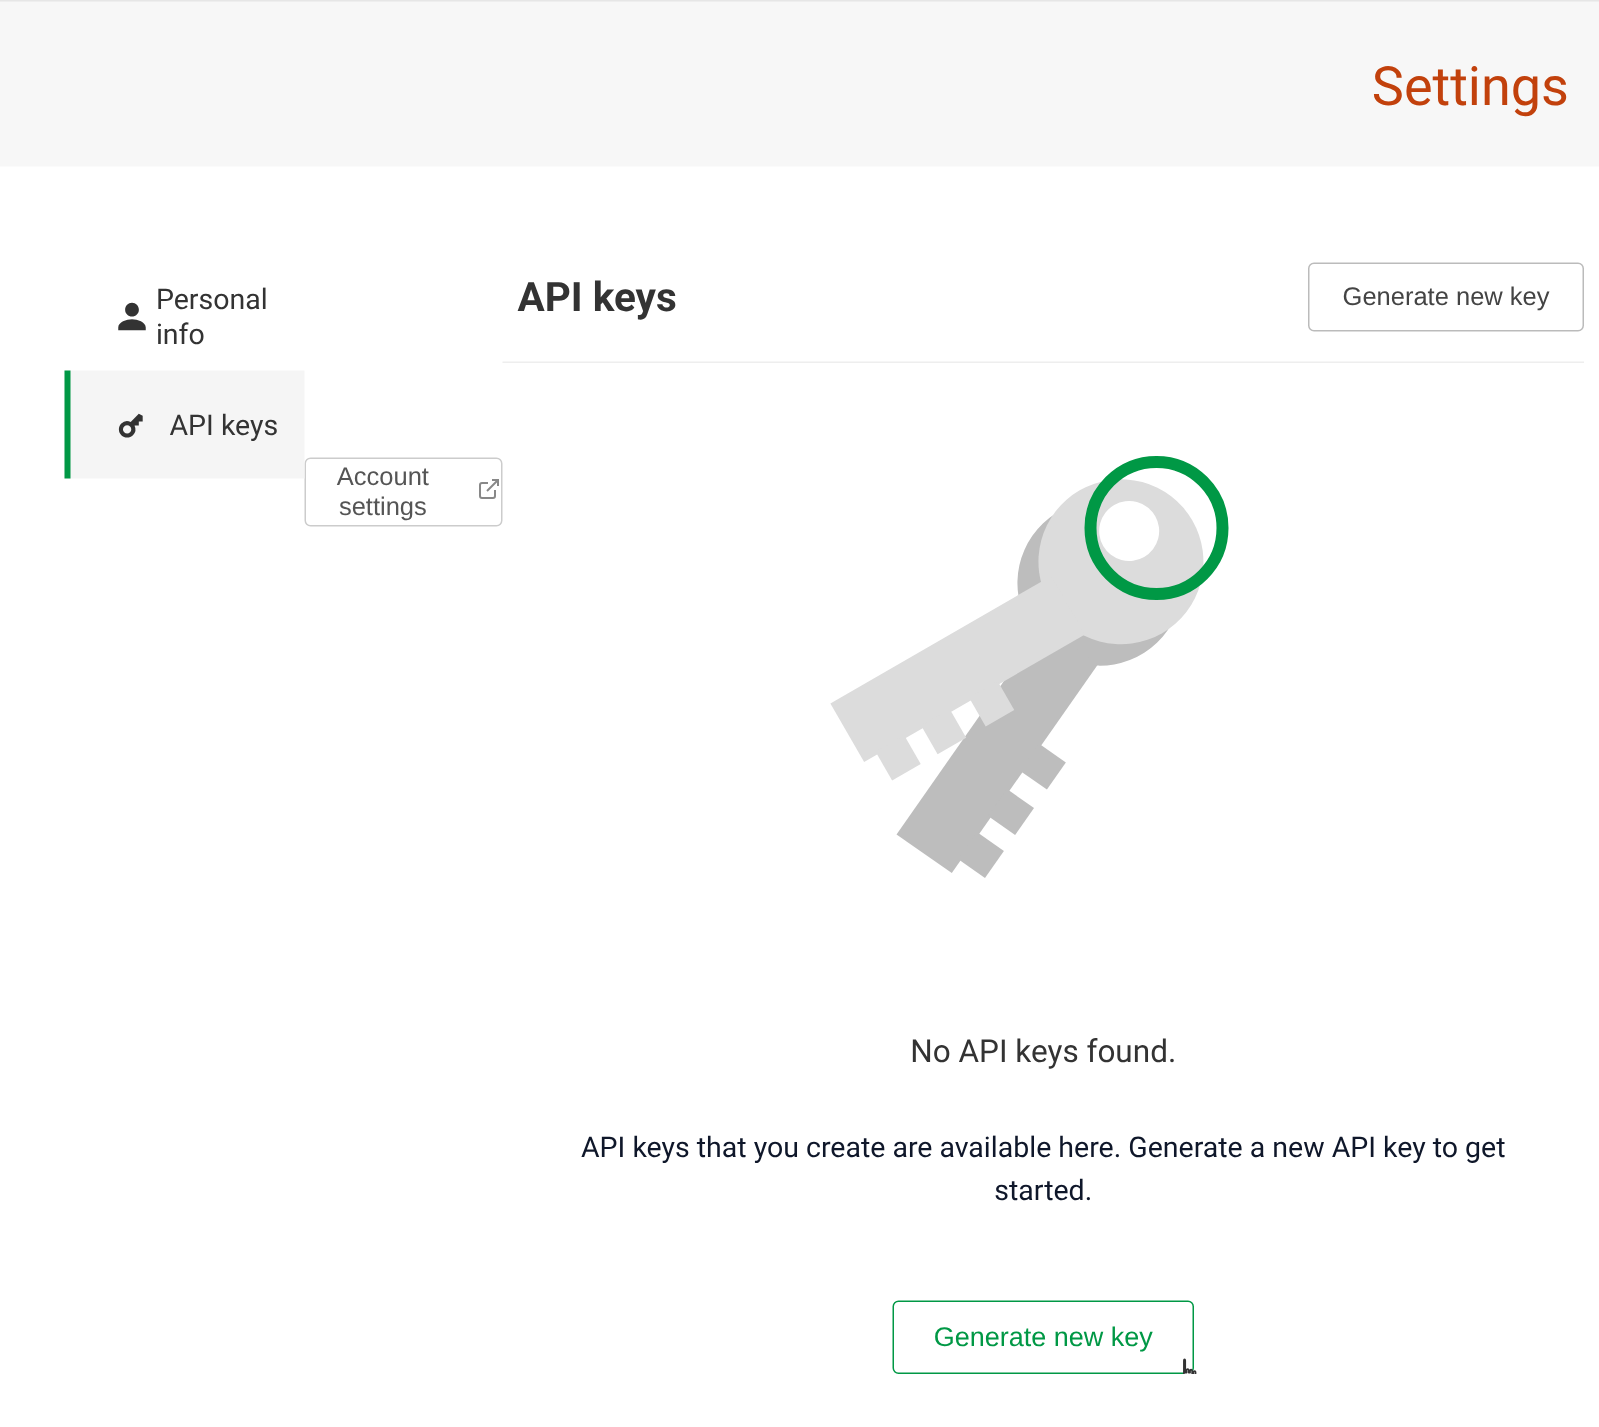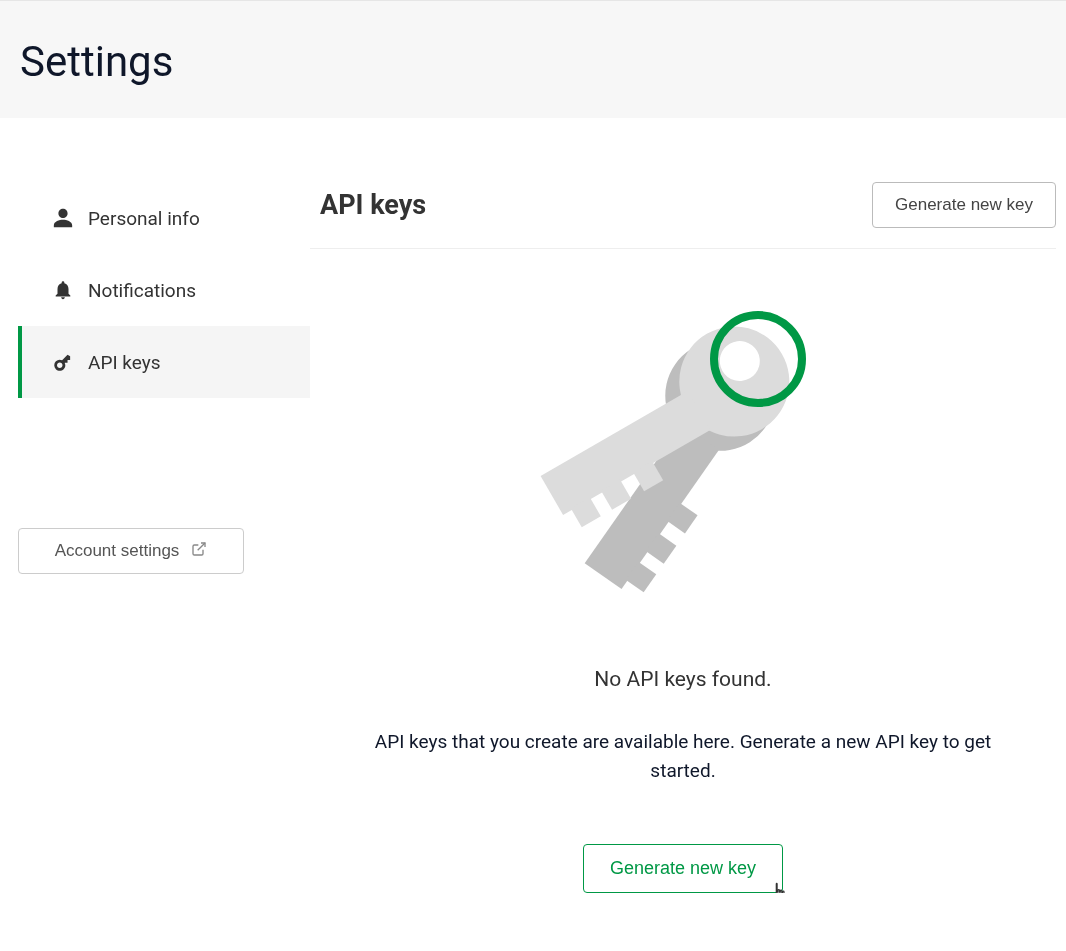--- a/index.html
+++ b/index.html
@@ -12,33 +12,35 @@
       background: #fff;
       color: #333;
       width: 1066px;
     }
     .header {
       background: #f7f7f7;
       border-top: 1px solid #e6e6e6;
       padding: 36px 20px 32px 20px;
     }
     .header h1 {
-      font-size: 42px;
+      font-size: 36px;
       font-weight: 400;
-      color: #0f172a;
+      color: #c2410c;
+      text-align: right;
     }
     .content-wrapper {
       display: flex;
       padding-top: 64px;
     }
     .sidebar {
       width: 310px;
       padding-left: 18px;
       display: flex;
-      flex-direction: column;
+      flex-direction: row;
+      margin-left: 25px;
     }
     .nav-list {
       list-style: none;
     }
     .nav-item {
       display: flex;
       align-items: center;
       padding: 0 16px 0 34px;
       height: 72px;
       cursor: pointer;
@@ -121,21 +123,21 @@
       padding-top: 60px;
     }
     .keys-illustration {
       width: 300px;
       height: 340px;
       position: relative;
     }
     .empty-title {
       font-size: 21px;
       color: #333;
-      margin-top: 18px;
+      margin-top: 48px;
     }
     .empty-desc {
       font-size: 19px;
       color: #0f172a;
       text-align: center;
       max-width: 640px;
       margin-top: 36px;
       line-height: 1.55;
     }
     .generate-btn-main {
@@ -169,28 +171,20 @@
 
       <li class="nav-item">
         <span class="icon-wrap">
           <svg width="22" height="22" viewBox="0 0 24 24">
               <path d="M12 12c2.76 0 5-2.24 5-5s-2.24-5-5-5-5 2.24-5 5 2.24 5 5 5zm0 2c-4 0-10 2-10 6v2h20v-2c0-4-6-6-10-6z"></path>
             </svg>
         </span>
         <span class="nav-label">Personal info</span>
       </li>
 
-      <li class="nav-item">
-        <span class="icon-wrap">
-          <svg width="22" height="22" viewBox="0 0 24 24">
-              <path d="M12 22c1.1 0 2-.9 2-2h-4c0 1.1.89 2 2 2zm6-6V11c0-3.07-1.64-5.64-4.5-6.32V4a1.5 1.5 0 0 0-3 0v.68C7.63 5.36 6 7.92 6 11v5l-2 2v1h16v-1l-2-2z"></path>
-            </svg>
-        </span>
-        <span class="nav-label">Notifications</span>
-      </li>
 
 
       <li class="nav-item active">
         <span class="icon-wrap">
           <svg width="22" height="22" viewBox="0 0 24 24">
               <path d="M21 10h-8.35A5.99 5.99 0 0 0 7 6c-3.31 0-6 2.69-6 6s2.69 6 6 6a5.99 5.99 0 0 0 5.65-4H13l2 2 2-2 2 2 3-3-1-3zM7 15c-1.66 0-3-1.34-3-3s1.34-3 3-3 3 1.34 3 3-1.34 3-3 3z" transform="rotate(-45 12 12)"></path>
             </svg>
         </span>
         <span class="nav-label">API keys</span>
       </li>

